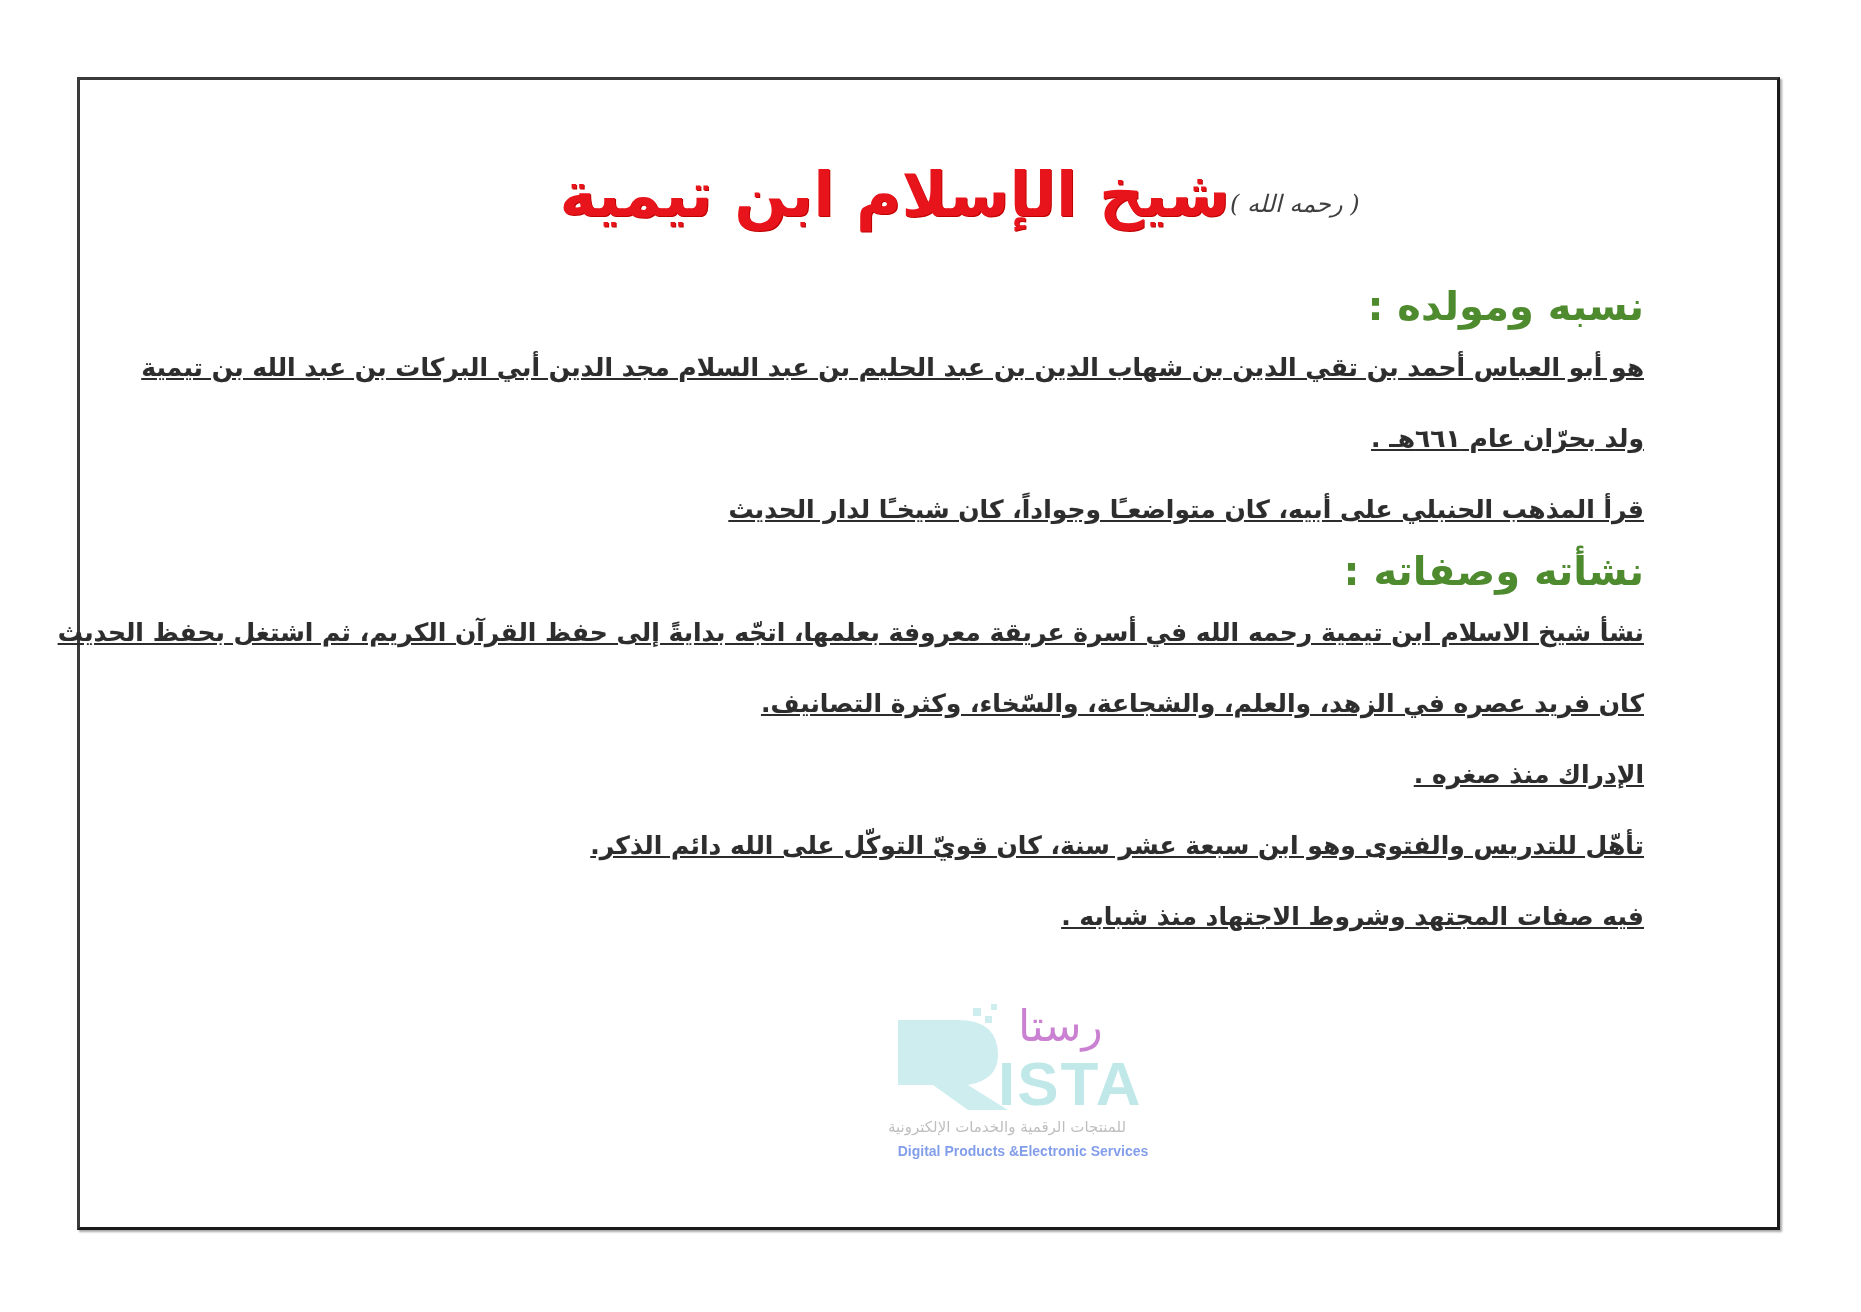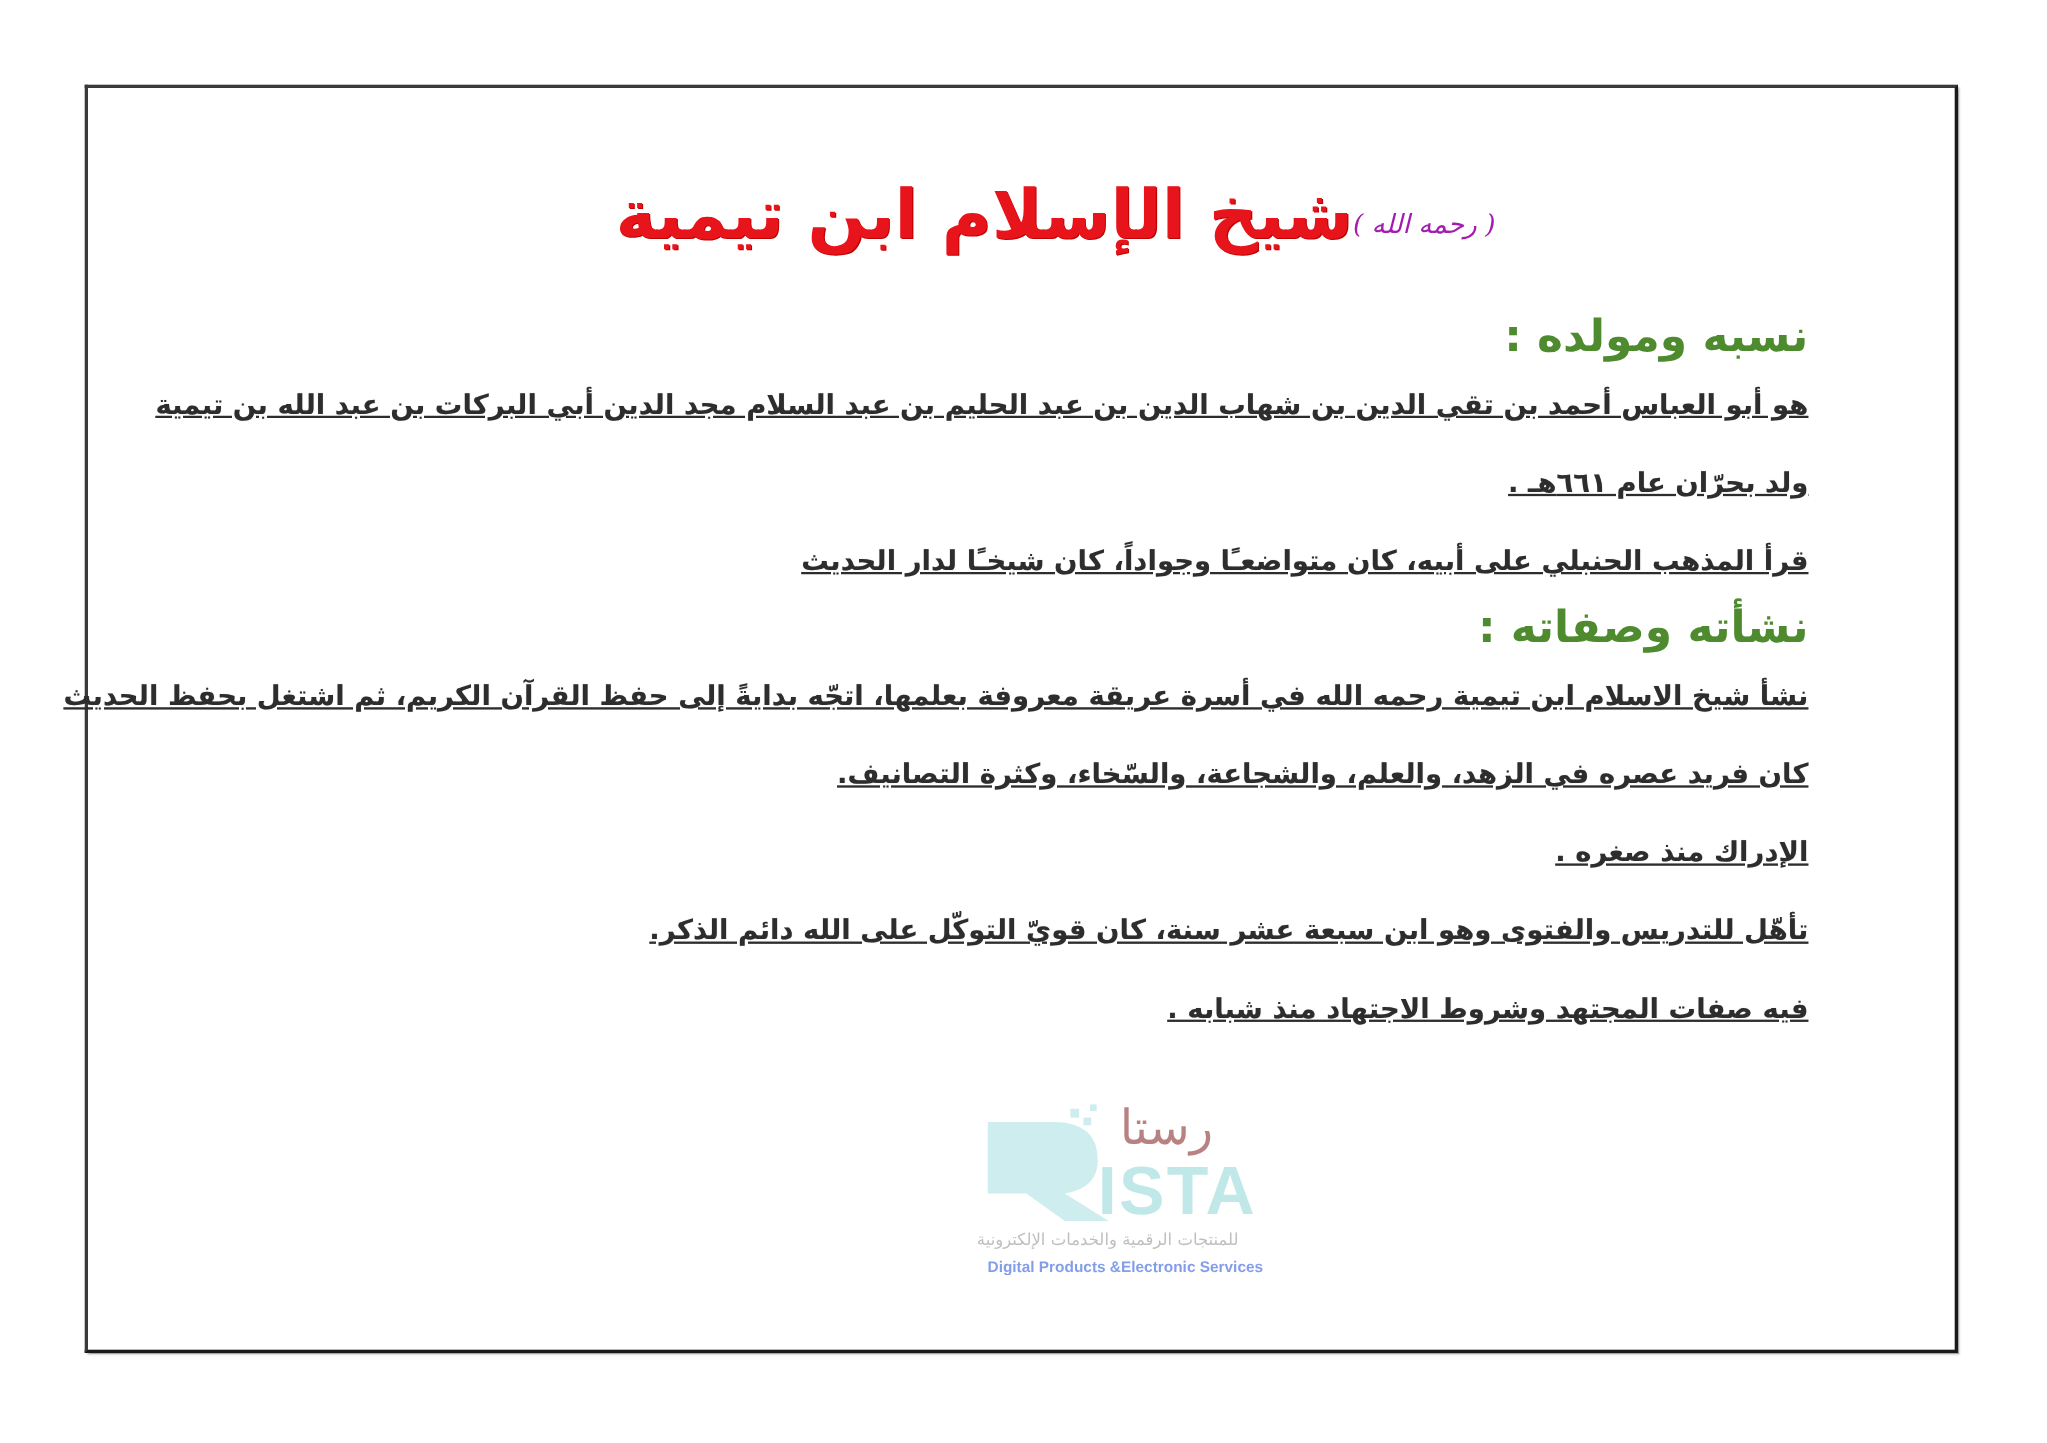--- a/index.html
+++ b/index.html
@@ -44,21 +44,21 @@
       color: #e8141b;
       font-family: "DejaVu Sans", sans-serif;
       font-weight: bold;
       font-size: 62px;
       line-height: 1;
       letter-spacing: 1px;
       text-shadow: 1px 1px 0 #c00000;
       margin-left: 18px;
     }
     .rahimahullah {
-      color: #a21caf;
+      color: #404040;
       font-family: "DejaVu Serif", serif;
       font-size: 24px;
       font-style: italic;
       margin-top: 18px;
       margin-left: 0;
       direction: rtl;
     }
     .content {
       position: absolute;
       top: 280px;
@@ -132,21 +132,21 @@
       font-weight: bold;
       font-size: 62px;
       color: #8fd6d8;
       letter-spacing: 2px;
     }
     .wm-rasta {
       position: absolute;
       left: 130px;
       top: 0px;
       font-size: 44px;
-      color: #7f1d1d;
+      color: #a21caf;
       direction: rtl;
     }
   </style>
 </head>
 <body>
 
 <div class="page-frame"></div>
 
 <div class="title-row">
   <span class="main-title">شيخ الإسلام ابن تيمية</span>

